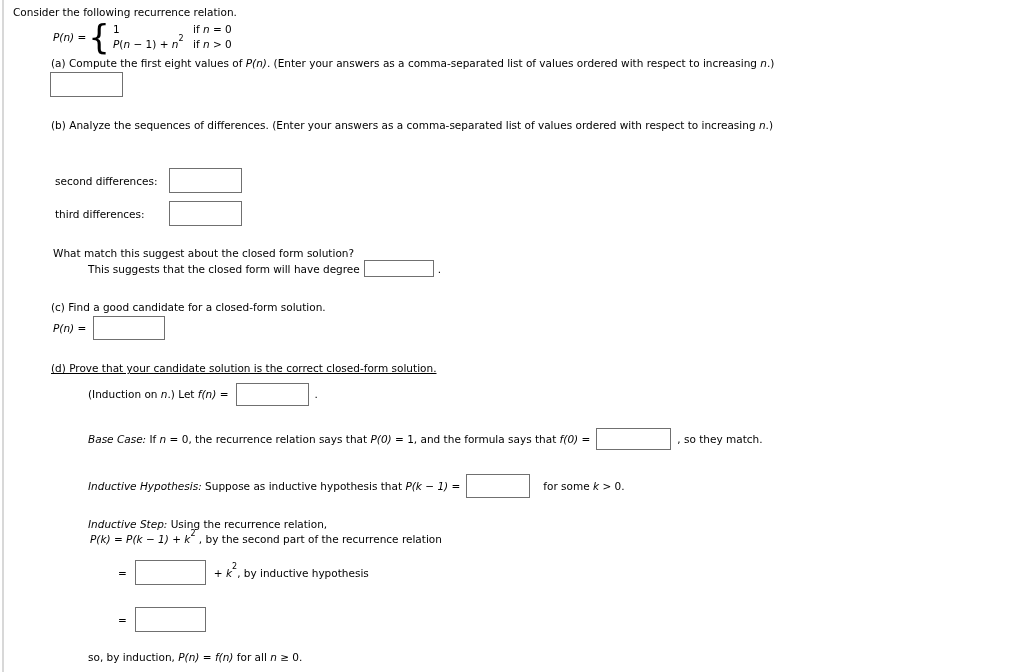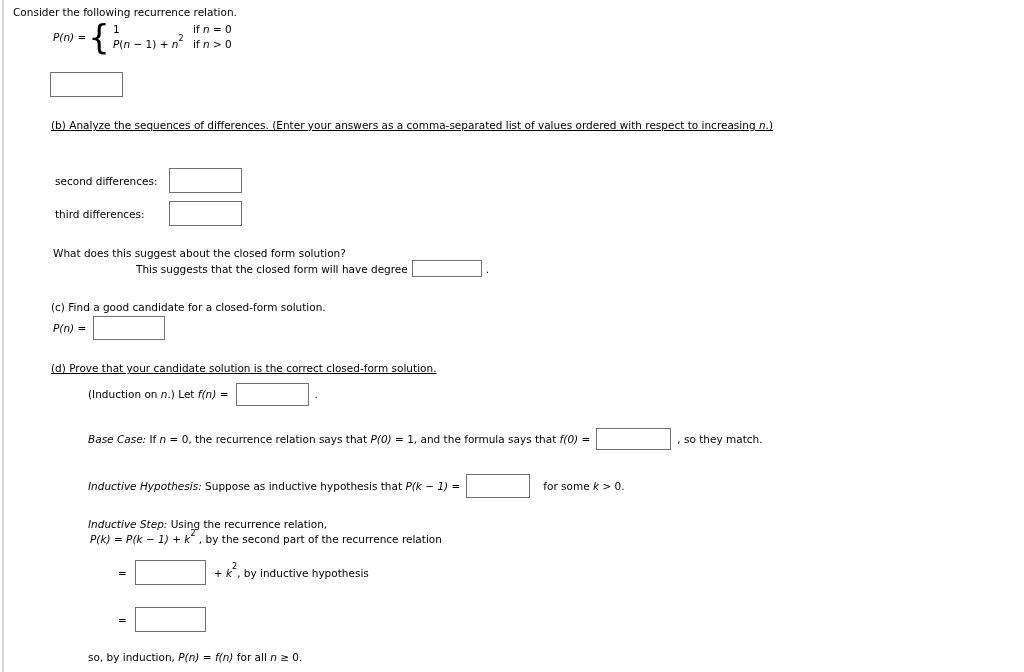--- a/index.html
+++ b/index.html
@@ -47,35 +47,36 @@
         <span class="case-val">1</span>
         <span class="case-cond"><span>if </span><i>n</i><span> = 0</span></span>
       </span>
       <span class="case-row">
         <span class="case-val"><i>P</i><span>(</span><i>n</i><span> − 1) + </span><i>n</i><sup>2</sup></span>
         <span class="case-cond"><span>if </span><i>n</i><span> &gt; 0</span></span>
       </span>
     </span>
   </div>
 
+  <div class="line" style="left:51px; top:57px;"><span>(a) Compute the first eight values of </span><i>P(n)</i><span>. (Enter your answers as a comma-separated list of values ordered with respect to increasing </span><i>n</i><span>.)</span></div>
   <input type="text" class="ans box-a" style="">
 
-  <div class="line" style="left:51px; top:119px;text-decoration:underline;"><span>(b) Analyze the sequences of differences. (Enter your answers as a comma-separated list of values ordered with respect to increasing </span><i>n</i><span>.)</span></div>
+  <div class="line" style="left:51px; top:119px;"><span>(b) Analyze the sequences of differences. (Enter your answers as a comma-separated list of values ordered with respect to increasing </span><i>n</i><span>.)</span></div>
 
   <div class="diffrow" style="top:200px;">
     <span class="lbl">third differences:</span>
     <input type="text" class="ans box-d1" style="">
   </div>
   <div class="diffrow" style="top:167px;">
     <span class="lbl">second differences:</span>
     <input type="text" class="ans box-d1" style="">
   </div>
 
-  <div class="line" style="left:53px; top:247px;"><span>What does this suggest about the closed form solution?</span></div>
-  <div class="flexline" style="left:88px; top:259px; height:19px;margin-left:48px;">
+  <div class="line" style="left:53px; top:247px;"><span>What match this suggest about the closed form solution?</span></div>
+  <div class="flexline" style="left:88px; top:259px; height:19px;">
     <span>This suggests that the closed form will have degree</span>
     <input type="text" class="ans box-deg" style="">
     <span>.</span>
   </div>
 
   <div class="line" style="left:51px; top:301px;text-align:center;"><span>(c) Find a good candidate for a closed-form solution.</span></div>
   <div class="flexline" style="left:53px; top:315px; height:25px;">
     <span><i>P(n)</i><span> =</span></span>
     <input type="text" class="ans box-c" style="">
   </div>

